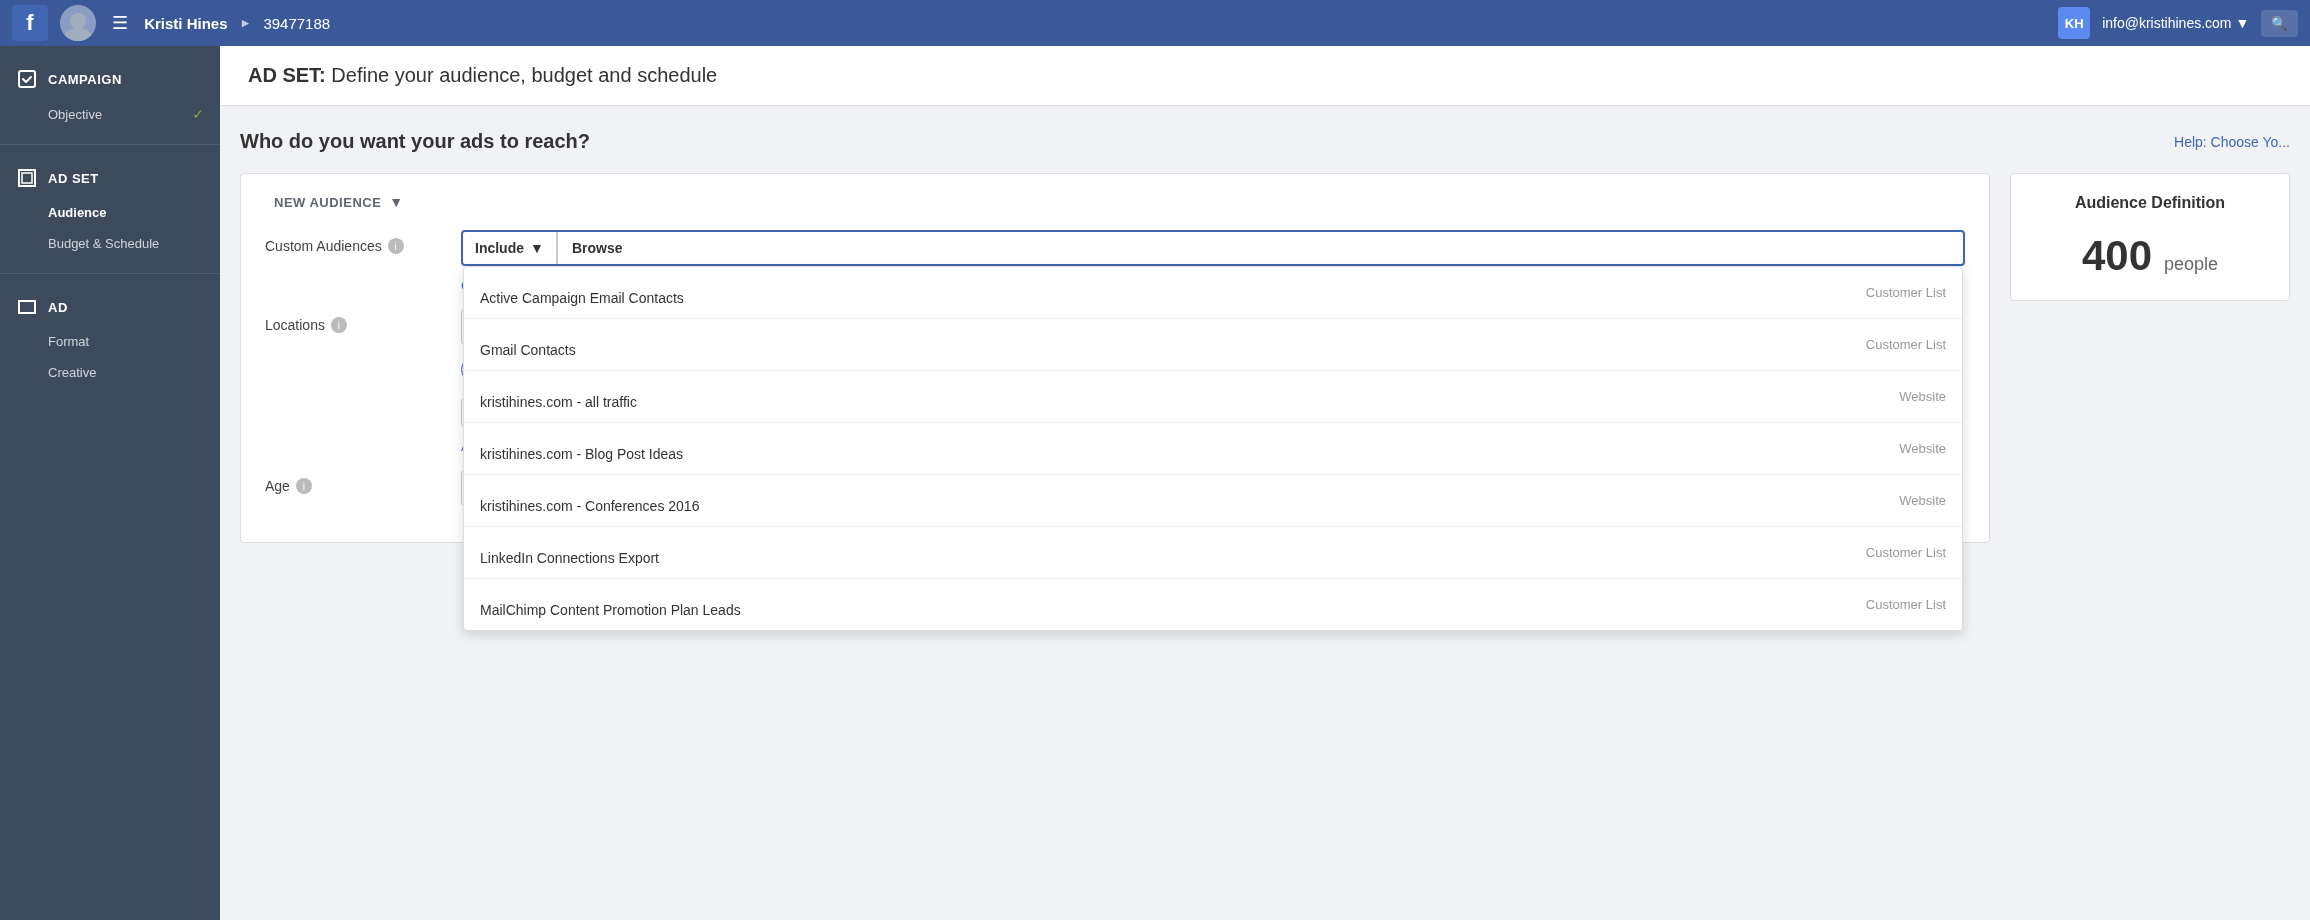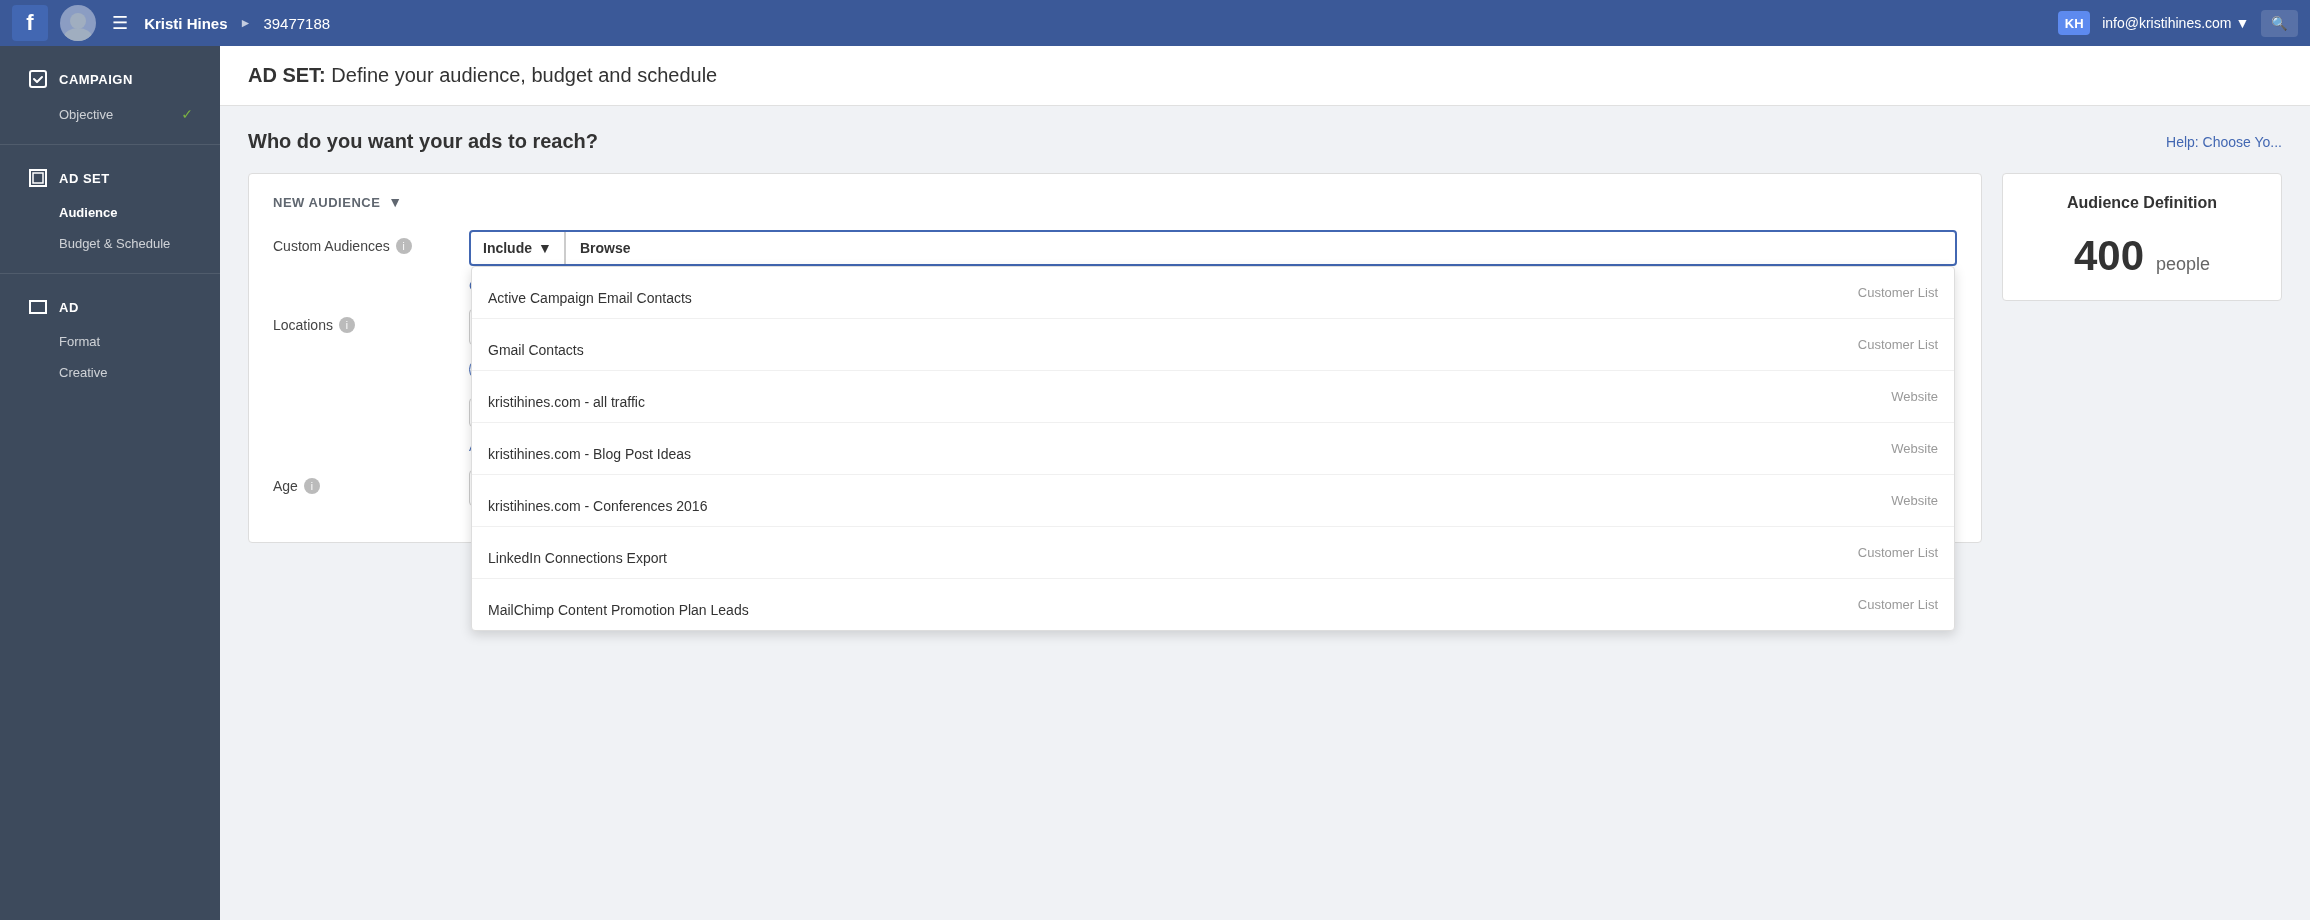--- a/index.html
+++ b/index.html
@@ -42,21 +42,21 @@
       color: rgba(255,255,255,0.7); font-size: 12px;
     }
     .top-nav .account-id {
       color: white; font-size: 15px;
     }
     .top-nav-right {
       margin-left: auto;
       display: flex; align-items: center; gap: 12px;
     }
     .kh-badge {
-      width: 32px; height: 24px;
+      width: 32px; height: 32px;
       border-radius: 4px;
       background: #5d8aef;
       color: white; font-weight: bold; font-size: 13px;
       display: flex; align-items: center; justify-content: center;
     }
     .email-dropdown {
       color: white; font-size: 14px;
       display: flex; align-items: center; gap: 4px;
       cursor: pointer;
     }
@@ -79,21 +79,21 @@
     
     .sidebar {
       width: 220px;
       background: #3d4a5c;
       flex-shrink: 0;
       overflow-y: auto;
       display: flex;
       flex-direction: column;
     }
     .sidebar-section {
-      padding: 14px 11px;
+      padding: 14px 0;
     }
     .sidebar-section + .sidebar-section {
       border-top: 1px solid rgba(255,255,255,0.1);
     }
     .sidebar-section-header {
       display: flex; align-items: center; gap: 10px;
       padding: 8px 16px;
       color: white;
       font-weight: 700;
       font-size: 13px;
@@ -133,21 +133,21 @@
     .page-header h1 {
       font-size: 20px;
       font-weight: 400;
       color: #333;
     }
     .page-header h1 strong {
       font-weight: 700;
     }
 
     .content-area {
-      padding: 24px 28px;
+      padding: 24px 20px;
     }
 
     .section-title-row {
       display: flex; align-items: center; justify-content: space-between;
       margin-bottom: 20px;
     }
     .section-title {
       font-size: 20px;
       font-weight: 700;
       color: #333;
@@ -165,20 +165,21 @@
       border: 1px solid #ddd;
       border-radius: 4px;
       padding: 20px 24px;
       margin-bottom: 16px;
       position: relative;
     }
 
     .new-audience-header {
       display: flex; align-items: center; gap: 8px;
       margin-bottom: 20px;
+      margin-left: 9px;
     }
     .new-audience-label {
       font-size: 13px;
       font-weight: 700;
       color: #606770;
       letter-spacing: 0.5px;
       text-transform: uppercase;
     }
     .dropdown-arrow-btn {
       background: none; border: none; cursor: pointer;

